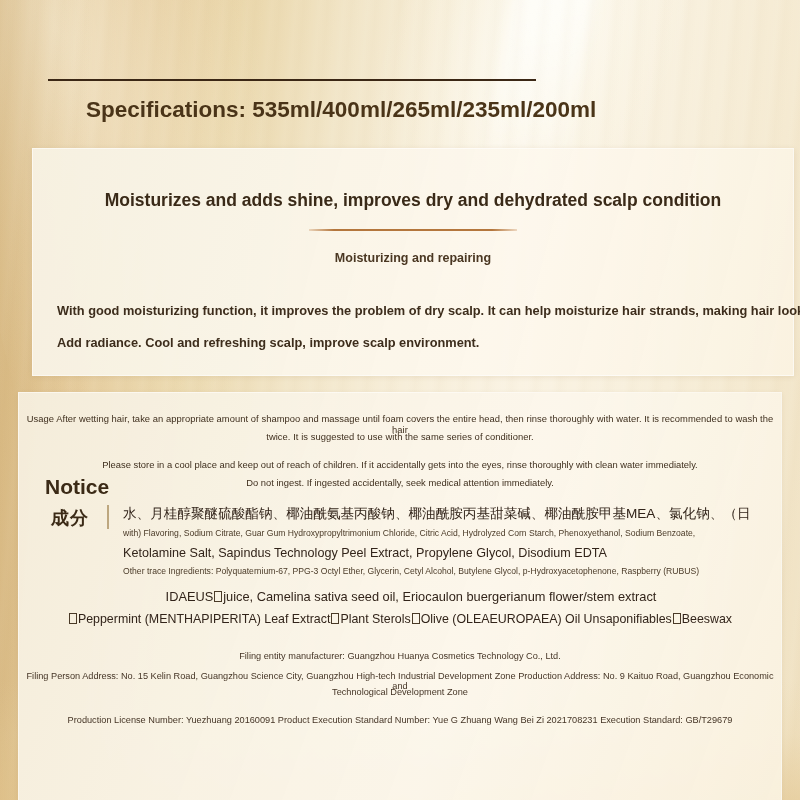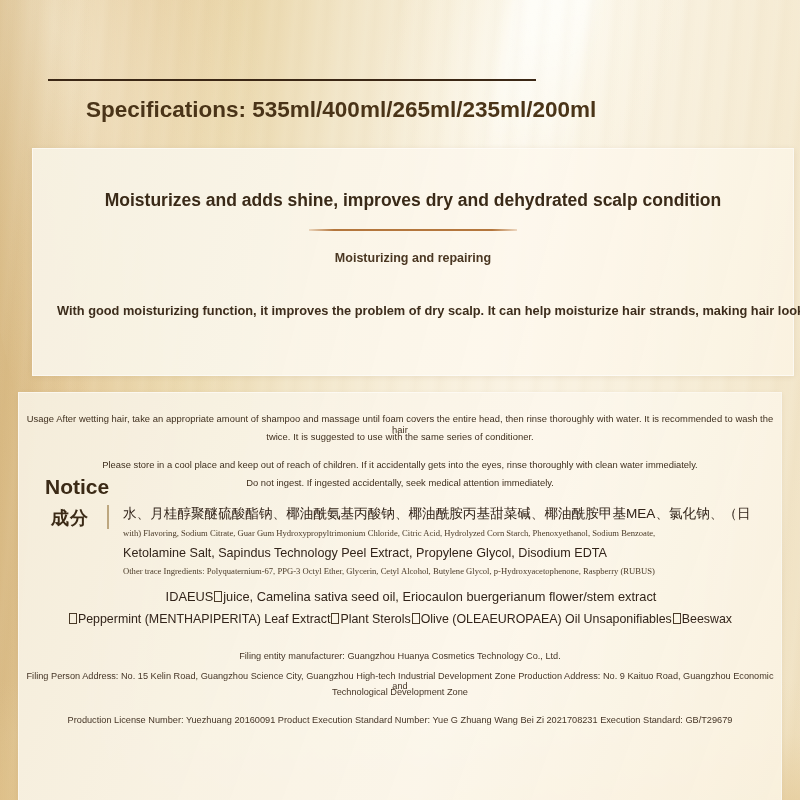--- a/index.html
+++ b/index.html
@@ -216,21 +216,20 @@
     left: 104px;
     font-size: 13.6px;
     color: #32241a;
     white-space: nowrap;
   }
   .ing-small {
     position: absolute;
     font-size: 8.6px;
     color: #4a3a27;
     white-space: nowrap;
-    font-family: Liberation Serif, serif;
   }
   .ing-mid {
     position: absolute;
     font-size: 12.2px;
     color: #32241a;
     white-space: nowrap;
   }
 
   #ing-line-0  { top: 112px; }
   #ing-line-1  { top: 135px; left: 104px; }
@@ -274,20 +273,21 @@
 <div id="header">
   <div id="title-rule"></div>
   <div id="spec-line">Specifications: 535ml/400ml/265ml/235ml/200ml</div>
 </div>
 
 <div id="feature-card">
   <div id="feature-heading">Moisturizes and adds shine, improves dry and dehydrated scalp condition</div>
   <div id="feature-divider"></div>
   <div id="feature-sub">Moisturizing and repairing</div>
   <div class="feature-body-line" id="feature-body-0">With good moisturizing function, it improves the problem of dry scalp. It can help moisturize hair strands, making hair look more</div>
+  <div class="feature-body-line" id="feature-body-1">Add radiance. Cool and refreshing scalp, improve scalp environment.</div>
 </div>
 
 <div id="info-card">
 
   <div class="usage-line" id="usage-0">Usage After wetting hair, take an appropriate amount of shampoo and massage until foam covers the entire head, then rinse thoroughly with water. It is recommended to wash the hair</div>
   <div class="usage-line" id="usage-1">twice. It is suggested to use with the same series of conditioner.</div>
 
   <div class="storage-line" id="storage-0">Please store in a cool place and keep out of reach of children. If it accidentally gets into the eyes, rinse thoroughly with clean water immediately.</div>
   <div class="storage-line" id="storage-1">Do not ingest. If ingested accidentally, seek medical attention immediately.</div>
 

